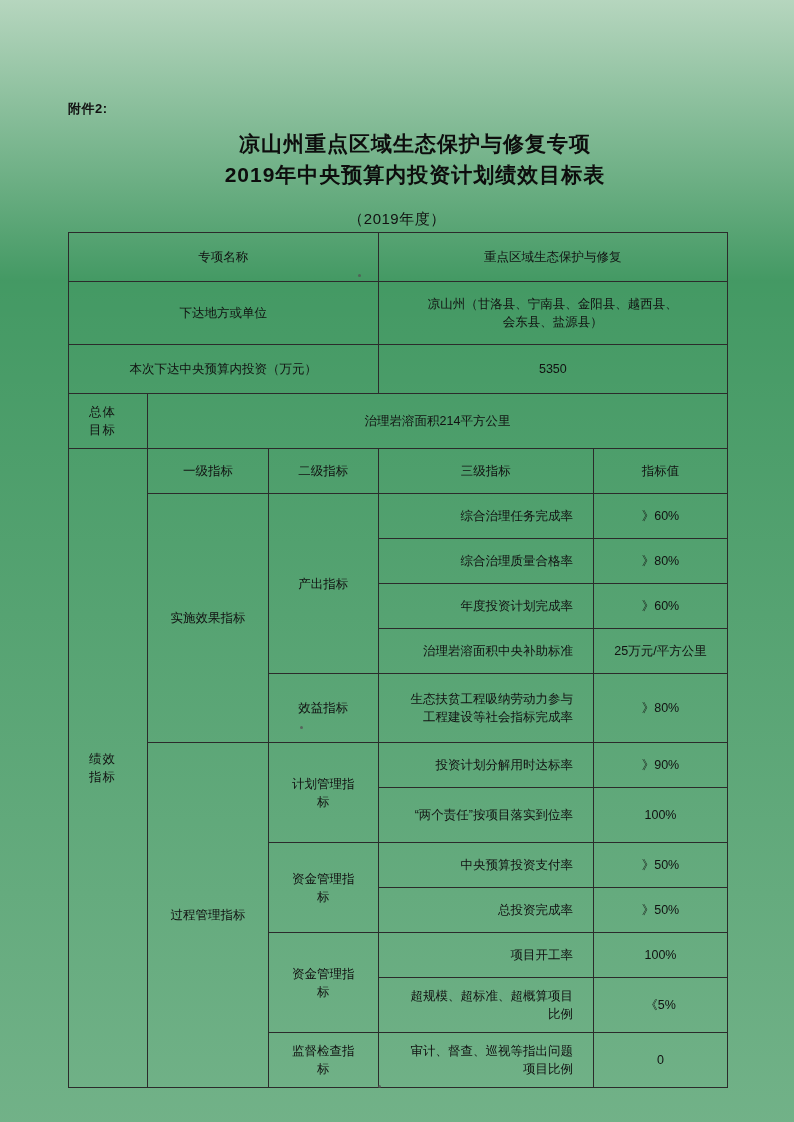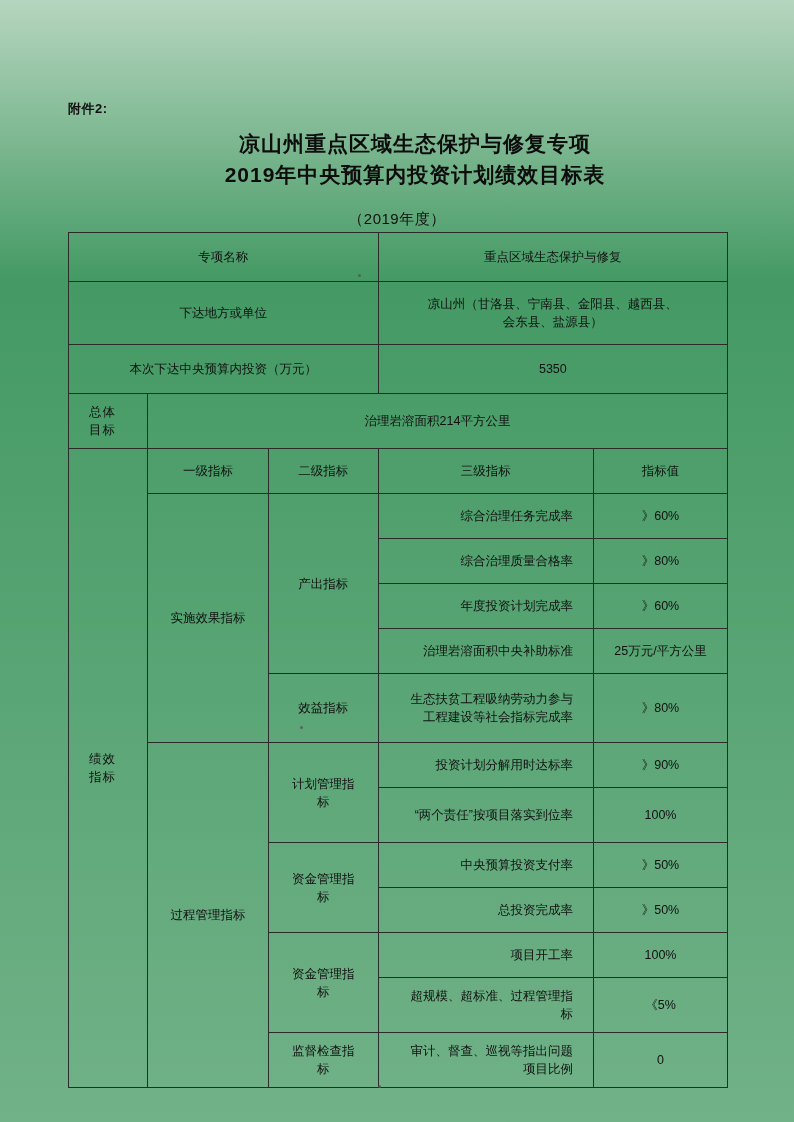--- a/index.html
+++ b/index.html
@@ -199,21 +199,21 @@
       <tr>
         <td class="c-left tall">总投资完成率</td>
         <td class="c-center">》50%</td>
       </tr>
       <tr>
         <td rowspan="2" class="c-center">资金管理指标</td>
         <td class="c-left tall">项目开工率</td>
         <td class="c-center">100%</td>
       </tr>
       <tr>
-        <td class="c-left two-line" style="height:44px">超规模、超标准、过程管理指标</td>
+        <td class="c-left two-line" style="height:44px">超规模、超标准、超概算项目比例</td>
         <td class="c-center">《5%</td>
       </tr>
       <tr>
         <td class="c-center">监督检查指标</td>
         <td class="c-left two-line" style="height:44px">审计、督查、巡视等指出问题项目比例</td>
         <td class="c-center">0</td>
       </tr>
     </tbody>
   </table>
 

